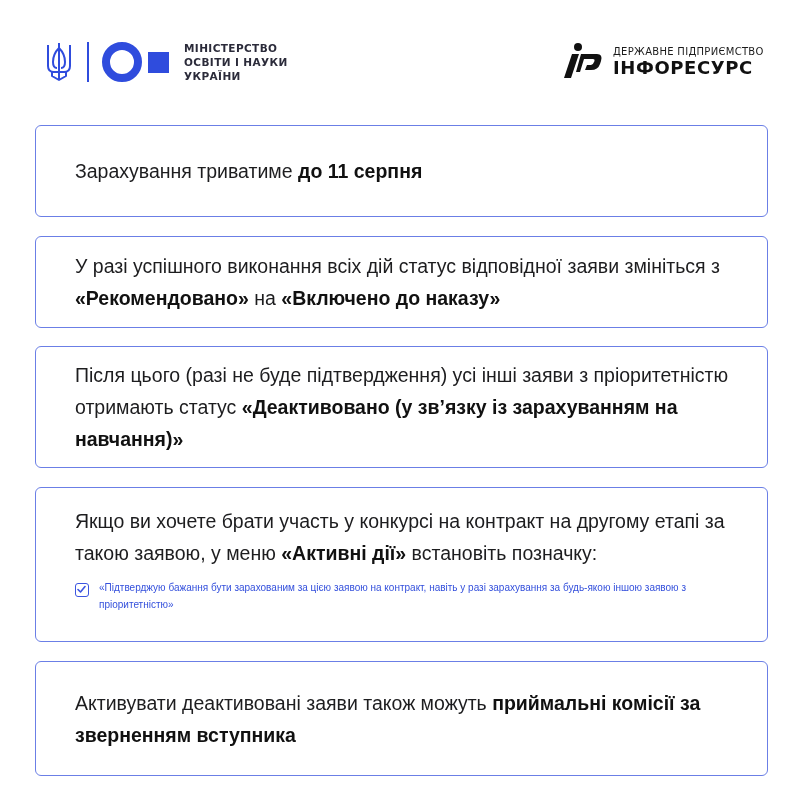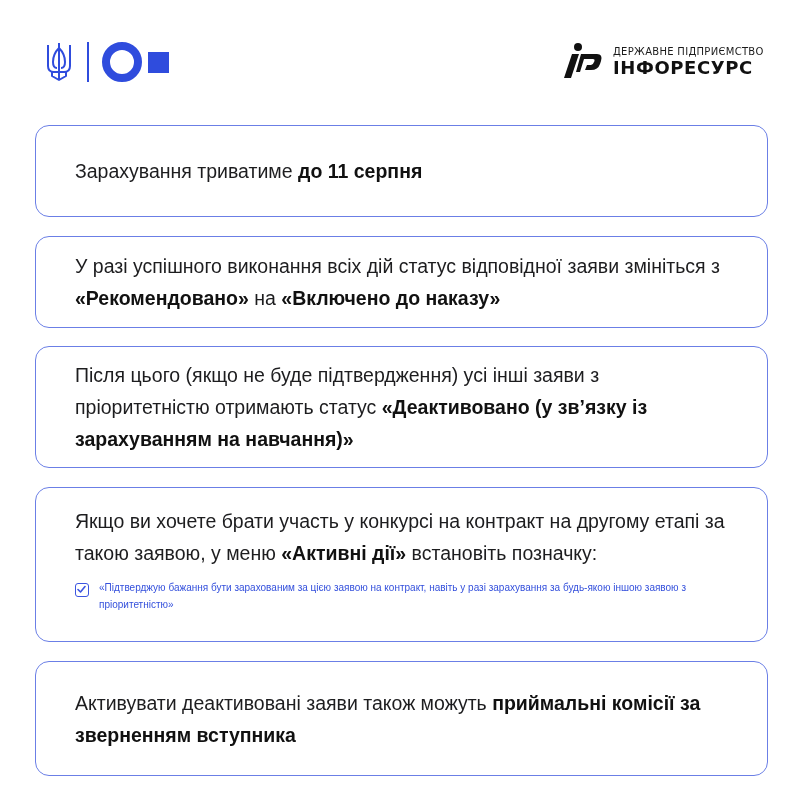--- a/index.html
+++ b/index.html
@@ -14,21 +14,21 @@
   .ring { width: 40px; height: 40px; border-radius: 50%; border: 8px solid #2f4cdd; }
   .square { width: 21px; height: 21px; background: #2f4cdd; margin-left: 6px; }
   .mon-text { margin-left: 15px; font-family: "DejaVu Sans", sans-serif; font-weight: bold; font-size: 10.5px; line-height: 14px; letter-spacing: 0.4px; color: #2b2b3a; }
 
   .inf-logo { position: absolute; left: 563px; top: 42px; display: flex; align-items: center; }
   .inf-icon { width: 40px; height: 38px; }
   .inf-text { margin-left: 10px; }
   .inf-top { font-family: "DejaVu Sans", sans-serif; font-size: 10px; letter-spacing: 0.3px; color: #1a1a1a; line-height: 13px; }
   .inf-bottom { font-family: "DejaVu Sans", sans-serif; font-weight: bold; font-size: 18px; letter-spacing: 0.6px; color: #111; line-height: 20px; }
 
-  .card { position: absolute; left: 35px; width: 733px; border: 1.3px solid #6b7fe6; border-radius: 14px; background: #fff; padding-left: 39px; padding-right: 30px; }
+  .card { position: absolute; left: 35px; width: 733px; border: 1.3px solid #6b7fe6; border-radius: 6px; background: #fff; padding-left: 39px; padding-right: 30px; }
   .card p { font-family: "Liberation Sans", sans-serif; font-size: 19.5px; line-height: 32px; color: #1d1d1f; }
   .card b { font-weight: bold; color: #111; }
 
   #card1 { top: 125px; height: 92px; display: flex; align-items: center; }
   #card2 { top: 236px; height: 92px; display: flex; align-items: center; justify-content: flex-end; }
   #card3 { top: 346px; height: 122px; display: flex; align-items: center; }
   #card4 { top: 487px; height: 155px; padding-top: 17px; }
   #card5 { top: 661px; height: 115px; display: flex; align-items: center; }
 
   .check-row { display: flex; align-items: flex-start; margin-top: 10px; }
@@ -48,20 +48,25 @@
         <path d="M13 1 L13 30"></path>
         <path d="M13 6 Q7 12 7 20 Q7 26 11 26"></path>
         <path d="M13 6 Q19 12 19 20 Q19 26 15 26"></path>
         <path d="M6 30 L20 30 L20 34 L13 38 L6 34 Z"></path>
         <path d="M13 30 L13 38"></path>
       </g>
     </svg>
     <div class="divider"></div>
     <div class="ring"></div>
     <div class="square"></div>
+    <div class="mon-text">
+      <div>МІНІСТЕРСТВО</div>
+      <div>ОСВІТИ І НАУКИ</div>
+      <div>УКРАЇНИ</div>
+    </div>
   </div>
 
   <div class="inf-logo">
     <svg class="inf-icon" viewBox="0 0 40 38">
       <circle cx="15" cy="5" r="4" fill="#111"></circle>
       <path d="M9 12 L16 12 L8 36 L1 36 Z" fill="#111"></path>
       <path d="M18 12 L34 12 Q40 12 38 19 L37 22 Q35 28 28 28 L22 28 L24 23 L28 23 Q30 23 31 20 L31.5 19 Q32 17 30 17 L21 17 L17 30 L13 30 Z" fill="#111"></path>
     </svg>
     <div class="inf-text">
       <div class="inf-top">ДЕРЖАВНЕ ПІДПРИЄМСТВО</div>
@@ -72,21 +77,21 @@
 
 <div class="card" id="card1">
   <p><span>Зарахування триватиме </span><b>до 11 серпня</b></p>
 </div>
 
 <div class="card" id="card2">
   <p><span>У разі успішного виконання всіх дій статус відповідної заяви змініться з </span><b>«Рекомендовано»</b><span> на </span><b>«Включено до наказу»</b></p>
 </div>
 
 <div class="card" id="card3">
-  <p><span>Після цього (якщо не буде підтвердження) усі інші заяви з пріоритетністю отримають статус </span><b>«Деактивовано (у зв’язку із зарахуванням на навчання)»</b></p>
+  <p><span>Після цього (разі не буде підтвердження) усі інші заяви з пріоритетністю отримають статус </span><b>«Деактивовано (у зв’язку із зарахуванням на навчання)»</b></p>
 </div>
 
 <div class="card" id="card4">
   <p><span>Якщо ви хочете брати участь у конкурсі на контракт на другому етапі за такою заявою, у меню  </span><b>«Активні дії»</b><span> встановіть позначку:</span></p>
   <div class="check-row">
     <div class="checkbox">
       <svg width="9" height="9" viewBox="0 0 9 9">
           <path d="M1 4.5 L3.5 7 L8 1.5" fill="none" stroke="#3c55e0" stroke-width="1.6" stroke-linecap="round" stroke-linejoin="round"></path>
         </svg>
     </div>

